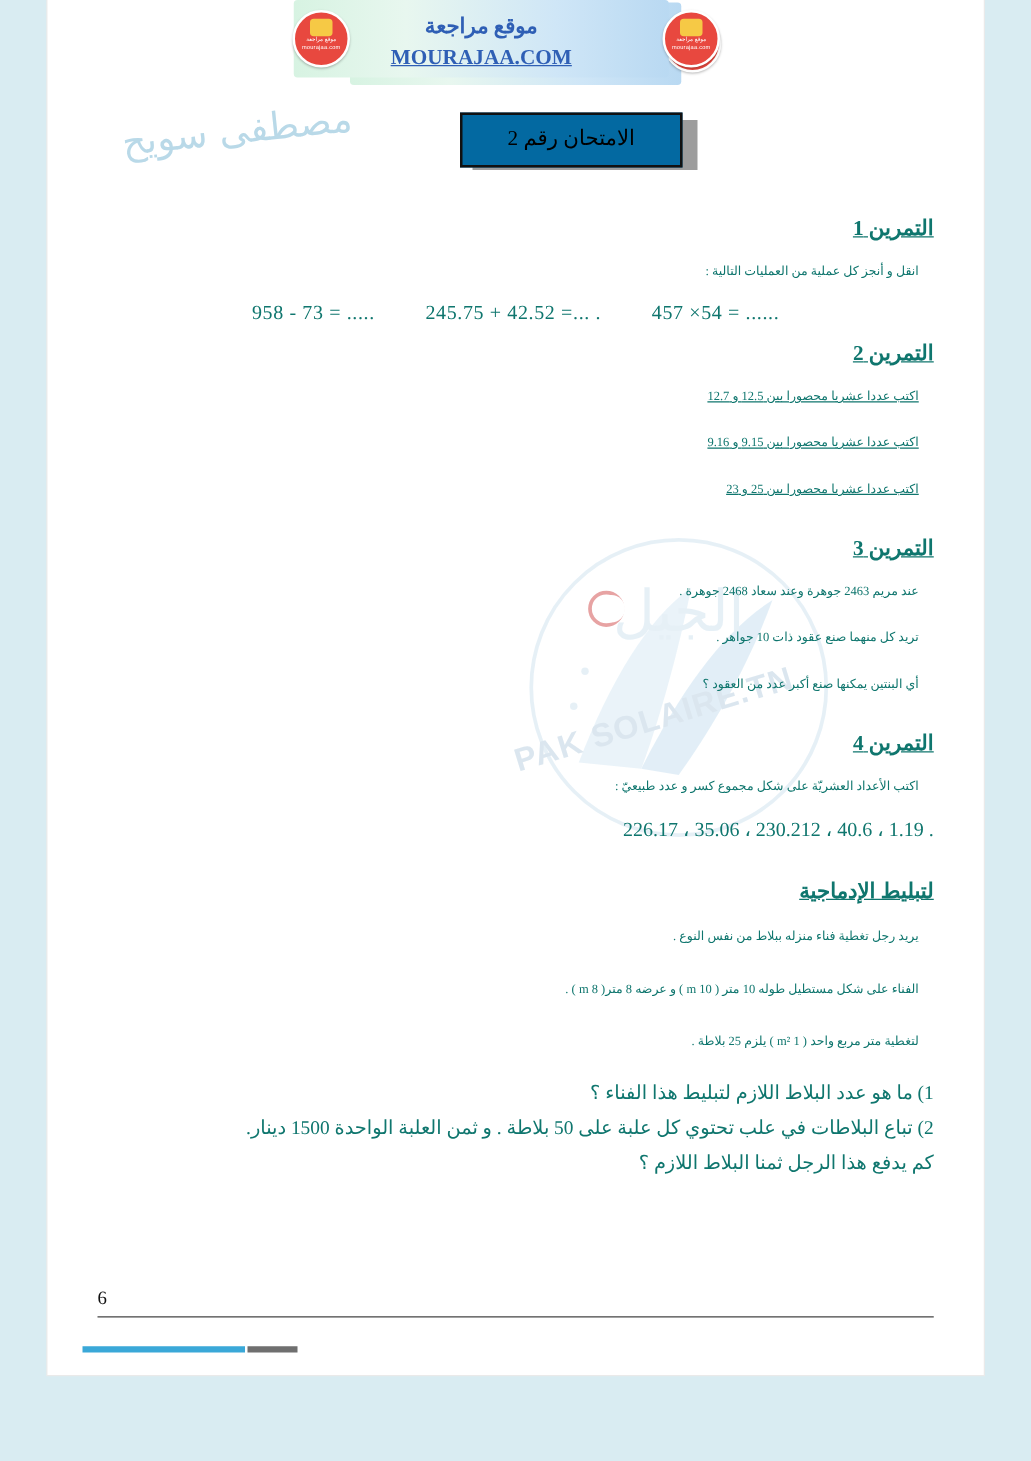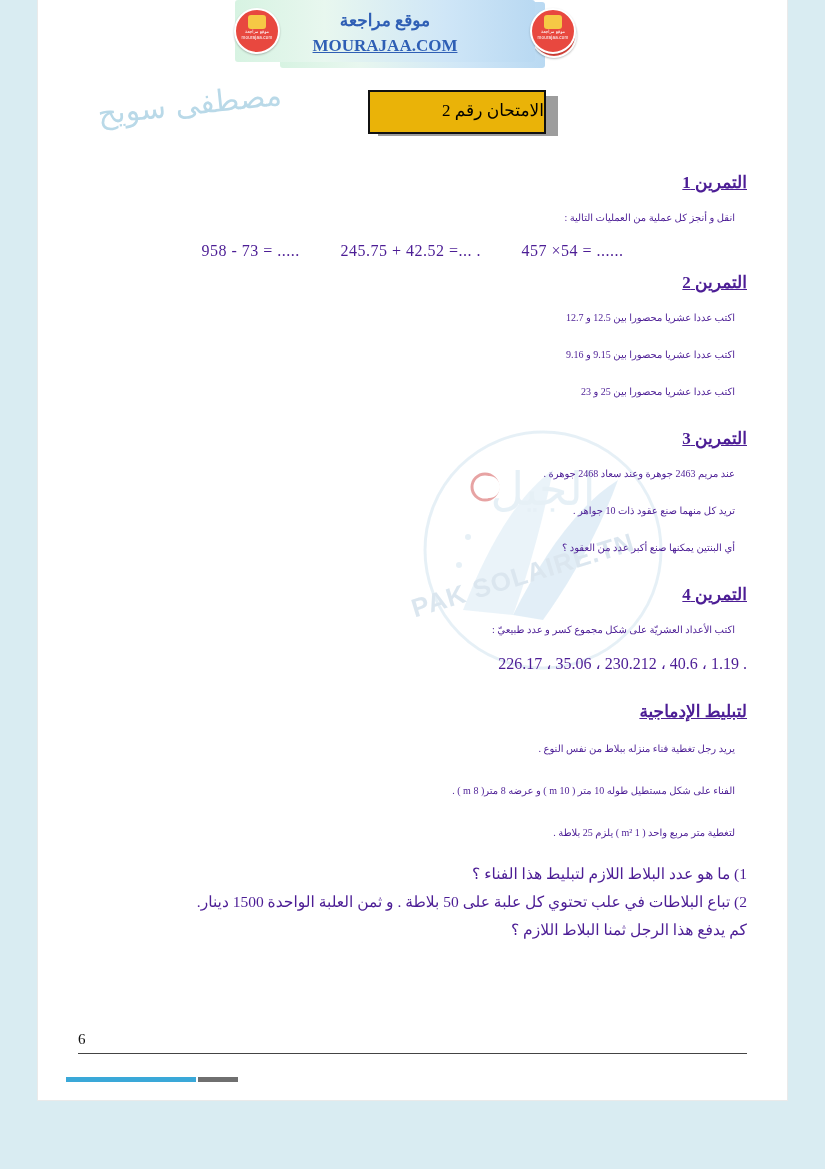--- a/index.html
+++ b/index.html
@@ -64,22 +64,22 @@
   .title-wrap{
     position:absolute; left:330px; top:90px; width:190px; height:46px;
   }
   .title-shadow{
     position:absolute; left:10px; top:6px; width:180px; height:40px;
     background:#9d9d9d;
   }
   .title-box{
     position:absolute; left:0; top:0; width:174px; height:40px;
     border:2px solid #111;
-    background:#eab308;
-    text-align:right;
+    background:#0369a1;
+    text-align:center;
     font-size:17px;
     line-height:38px;
   }
 
   
   .script-logo{
     position:absolute;
     left:70px; top:86px; width:175px; height:56px;
     color:#b9d9e8;
     font-size:30px;
@@ -110,21 +110,21 @@
     letter-spacing:1px;
     white-space:nowrap;
   }
 
   
   .content{
     position:absolute;
     left:40px; right:40px; top:160px;
     direction:rtl;
     text-align:right;
-    color:#4c1d95;
+    color:#0f766e;
   }
   .ex-head{
     font-size:17px;
     font-weight:bold;
     text-decoration:underline;
     margin:0 0 8px 0;
     padding-top:12px;
   }
   .line{
     font-size:10px;
@@ -133,21 +133,21 @@
     padding-left:10px;
   }
   .ops{
     direction:ltr;
     text-align:center;
     font-size:16px;
     margin-top:8px;
     letter-spacing:.5px;
   }
   .ops span{ display:inline-block; margin:0 18px; }
-  .ex2 .line{ padding-left:8px; }
+  .ex2 .line{ padding-left:8px;text-decoration:underline; }
   .ex4-nums{
     direction:ltr; text-align:right; font-size:16px; margin-top:4px;
   }
   .situation .line{ line-height:30px; }
   .q-list{ margin:10px 0 0 0; padding:0; list-style:none; }
   .q-list li{ font-size:15.5px; line-height:28px; }
 
   
   .page-num{
     position:absolute; left:40px; bottom:52px;

